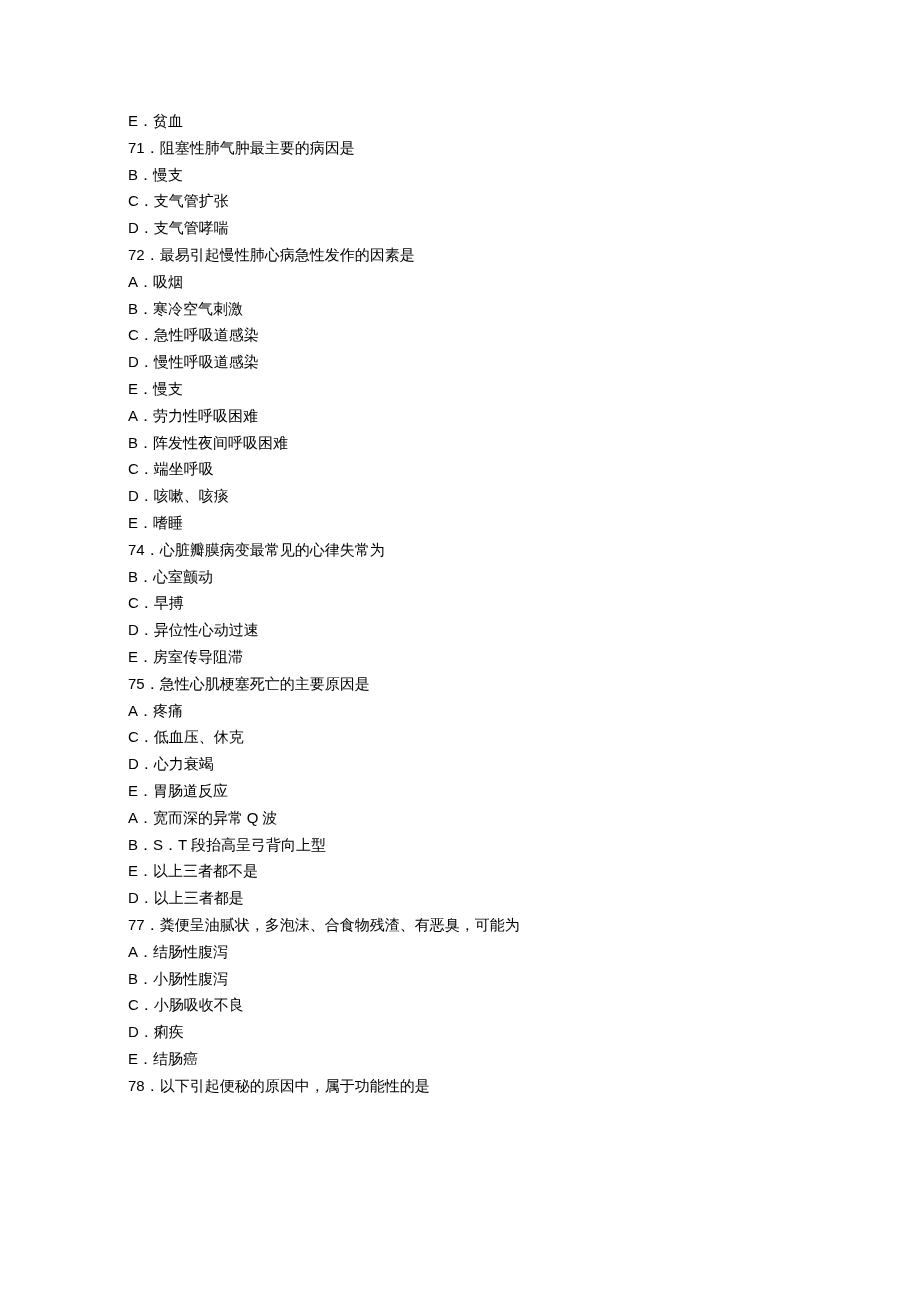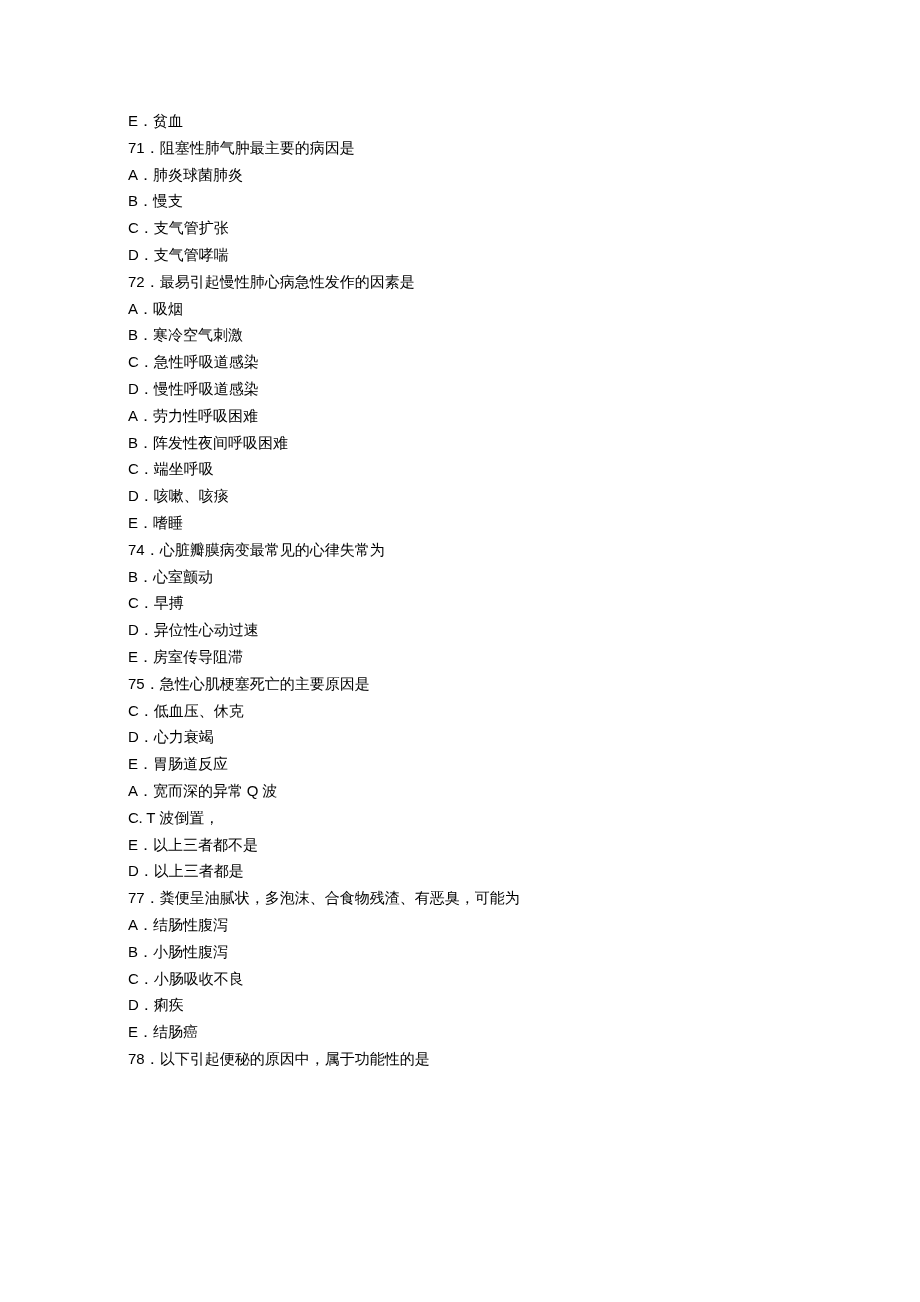--- a/index.html
+++ b/index.html
@@ -24,45 +24,46 @@
     font-family: Arial, "Helvetica Neue", Helvetica, sans-serif;
   }
 </style>
 </head>
 <body>
 
 <div class="page">
   <div id="content">
       <div class="line"><span class="latin">E</span><span>．</span><span>贫血</span></div>
       <div class="line"><span class="latin">71</span><span>．</span><span>阻塞性肺气肿最主要的病因是</span></div>
-      <div class="line"><span class="latin">A</span><span>．</span><span>肺炎球菌肺炎</span></div>
       <div class="line"><span class="latin">B</span><span>．</span><span>慢支</span></div>
       <div class="line"><span class="latin">C</span><span>．</span><span>支气管扩张</span></div>
       <div class="line"><span class="latin">D</span><span>．</span><span>支气管哮喘</span></div>
       <div class="line"><span class="latin">72</span><span>．</span><span>最易引起慢性肺心病急性发作的因素是</span></div>
       <div class="line"><span class="latin">A</span><span>．</span><span>吸烟</span></div>
       <div class="line"><span class="latin">B</span><span>．</span><span>寒冷空气刺激</span></div>
       <div class="line"><span class="latin">C</span><span>．</span><span>急性呼吸道感染</span></div>
       <div class="line"><span class="latin">D</span><span>．</span><span>慢性呼吸道感染</span></div>
+      <div class="line"><span class="latin">E</span><span>．</span><span>慢支</span></div>
       <div class="line"><span class="latin">A</span><span>．</span><span>劳力性呼吸困难</span></div>
       <div class="line"><span class="latin">B</span><span>．</span><span>阵发性夜间呼吸困难</span></div>
       <div class="line"><span class="latin">C</span><span>．</span><span>端坐呼吸</span></div>
       <div class="line"><span class="latin">D</span><span>．</span><span>咳嗽、咳痰</span></div>
       <div class="line"><span class="latin">E</span><span>．</span><span>嗜睡</span></div>
       <div class="line"><span class="latin">74</span><span>．</span><span>心脏瓣膜病变最常见的心律失常为</span></div>
       <div class="line"><span class="latin">B</span><span>．</span><span>心室颤动</span></div>
       <div class="line"><span class="latin">C</span><span>．</span><span>早搏</span></div>
       <div class="line"><span class="latin">D</span><span>．</span><span>异位性心动过速</span></div>
       <div class="line"><span class="latin">E</span><span>．</span><span>房室传导阻滞</span></div>
       <div class="line"><span class="latin">75</span><span>．</span><span>急性心肌梗塞死亡的主要原因是</span></div>
+      <div class="line"><span class="latin">A</span><span>．</span><span>疼痛</span></div>
       <div class="line"><span class="latin">C</span><span>．</span><span>低血压、休克</span></div>
       <div class="line"><span class="latin">D</span><span>．</span><span>心力衰竭</span></div>
       <div class="line"><span class="latin">E</span><span>．</span><span>胃肠道反应</span></div>
       <div class="line"><span class="latin">A</span><span>．</span><span>宽而深的异常 </span><span class="latin">Q</span><span> 波</span></div>
-      <div class="line"><span class="latin">C</span><span>. </span><span class="latin">T</span><span> 波倒置，</span></div>
+      <div class="line"><span class="latin">B</span><span>．</span><span class="latin">S</span><span>．</span><span class="latin">T</span><span> 段抬高呈弓背向上型</span></div>
       <div class="line"><span class="latin">E</span><span>．</span><span>以上三者都不是</span></div>
       <div class="line"><span class="latin">D</span><span>．</span><span>以上三者都是</span></div>
       <div class="line"><span class="latin">77</span><span>．</span><span>粪便呈油腻状，多泡沫、合食物残渣、有恶臭，可能为</span></div>
       <div class="line"><span class="latin">A</span><span>．</span><span>结肠性腹泻</span></div>
       <div class="line"><span class="latin">B</span><span>．</span><span>小肠性腹泻</span></div>
       <div class="line"><span class="latin">C</span><span>．</span><span>小肠吸收不良</span></div>
       <div class="line"><span class="latin">D</span><span>．</span><span>痢疾</span></div>
       <div class="line"><span class="latin">E</span><span>．</span><span>结肠癌</span></div>
       <div class="line"><span class="latin">78</span><span>．</span><span>以下引起便秘的原因中，属于功能性的是</span></div>
     </div>

